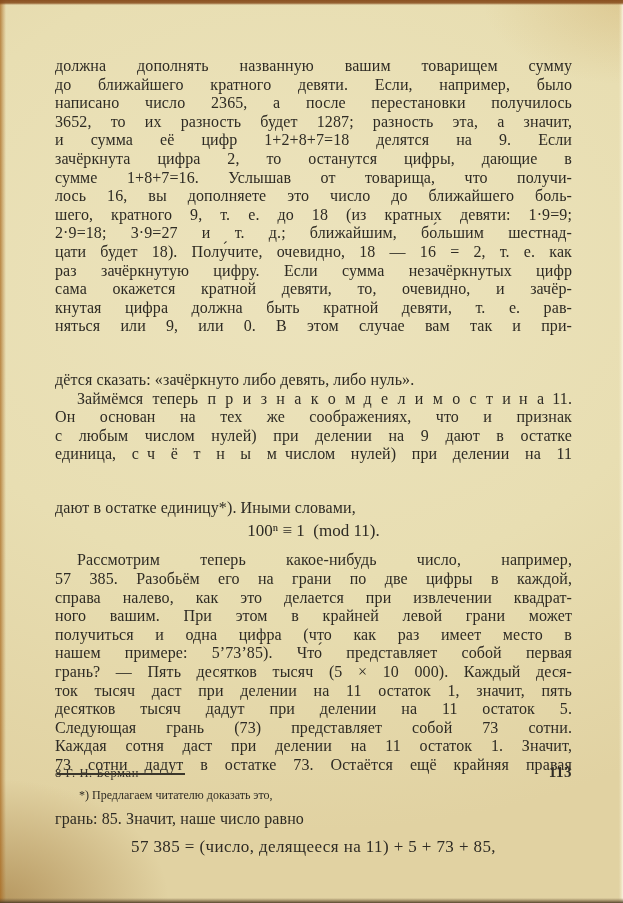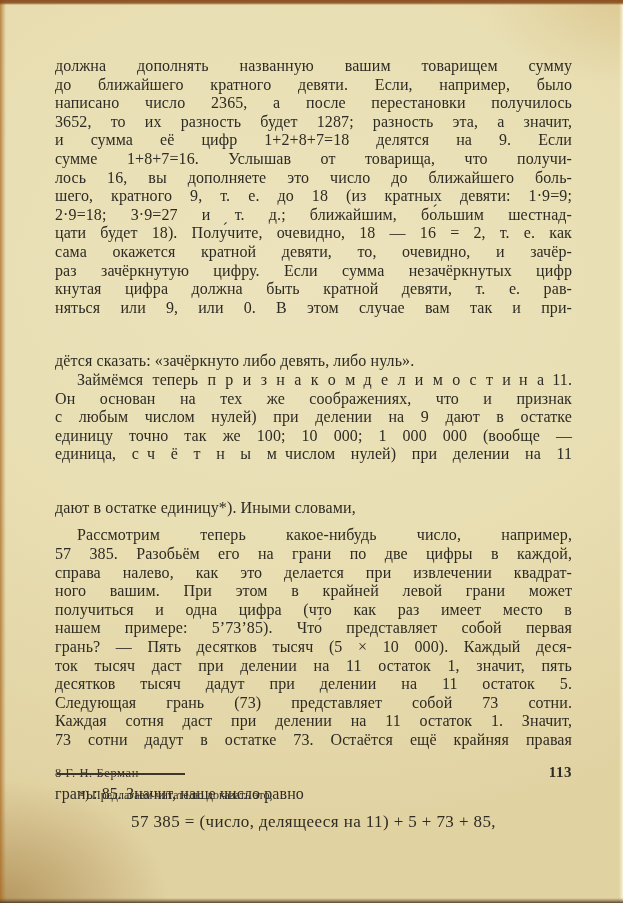--- a/index.html
+++ b/index.html
@@ -59,39 +59,40 @@
 
 <div class="scan">
 
   <div class="textcol">
       <div class="para">
         <div class="line">должна дополнять названную вашим товарищем сумму</div>
         <div class="line">до ближайшего кратного девяти. Если, например, было</div>
         <div class="line">написано число 2365, а после перестановки получилось</div>
         <div class="line">3652, то их разность будет 1287; разность эта, а значит,</div>
         <div class="line">и сумма её цифр 1+2+8+7=18 делятся на 9. Если</div>
+        <div class="line">зачёркнута цифра 2, то останутся цифры, дающие в</div>
         <div class="line">сумме 1+8+7=16. Услышав от товарища, что получи-</div>
         <div class="line">лось 16, вы дополняете это число до ближайшего боль-</div>
         <div class="line">шего, кратного 9, т. е. до 18 (из кратных девяти: 1·9=9;</div>
         <div class="line">2·9=18; 3·9=27 и т. д.; ближайшим, бо́льшим шестнад-</div>
         <div class="line">цати будет 18). Полу́чите, очевидно, 18 — 16 = 2, т. е. как</div>
+        <div class="line">раз зачёркнутую цифру. Если сумма незачёркнутых цифр</div>
         <div class="line">сама окажется кратной девяти, то, очевидно, и зачёр-</div>
-        <div class="line">раз зачёркнутую цифру. Если сумма незачёркнутых цифр</div>
         <div class="line">кнутая цифра должна быть кратной девяти, т. е. рав-</div>
         <div class="line">няться или 9, или 0. В этом случае вам так и при-</div>
         <div class="line last">дётся сказать: «зачёркнуто либо девять, либо нуль».</div>
       </div>
       <div class="para">
         <div class="line indent">Займёмся теперь п р и з н а к о м д е л и м о с т и н а 11.</div>
         <div class="line">Он основан на тех же соображениях, что и признак</div>
         <div class="line">с любым числом нулей) при делении на 9 дают в остатке</div>
-        <div class="line">единицу точно так же 100; 10&nbsp;000; 1&nbsp;000&nbsp;000 (вообще —</div>
         <div class="line">единица, с ч ё т н ы м числом нулей) при делении на 11</div>
         <div class="line last">дают в остатке единицу*). Иными словами,</div>
       </div>
+      <div class="formula congruence">100ⁿ ≡ 1 (mod 11).</div>
       <div class="para gap">
         <div class="line indent">Рассмотрим теперь какое-нибудь число, например,</div>
         <div class="line">57&nbsp;385. Разобьём его на грани по две цифры в каждой,</div>
         <div class="line">справа налево, как это делается при извлечении квадрат-</div>
         <div class="line">ного вашим. При этом в крайней левой грани может</div>
         <div class="line">получиться и одна цифра (что как раз имеет место в</div>
         <div class="line">нашем примере: 5’73’85). Что́ представляет собой первая</div>
         <div class="line">грань? — Пять десятков тысяч (5 × 10&nbsp;000). Каждый деся-</div>
         <div class="line">ток тысяч даст при делении на 11 остаток 1, значит, пять</div>
         <div class="line">десятков тысяч дадут при делении на 11 остаток 5.</div>

